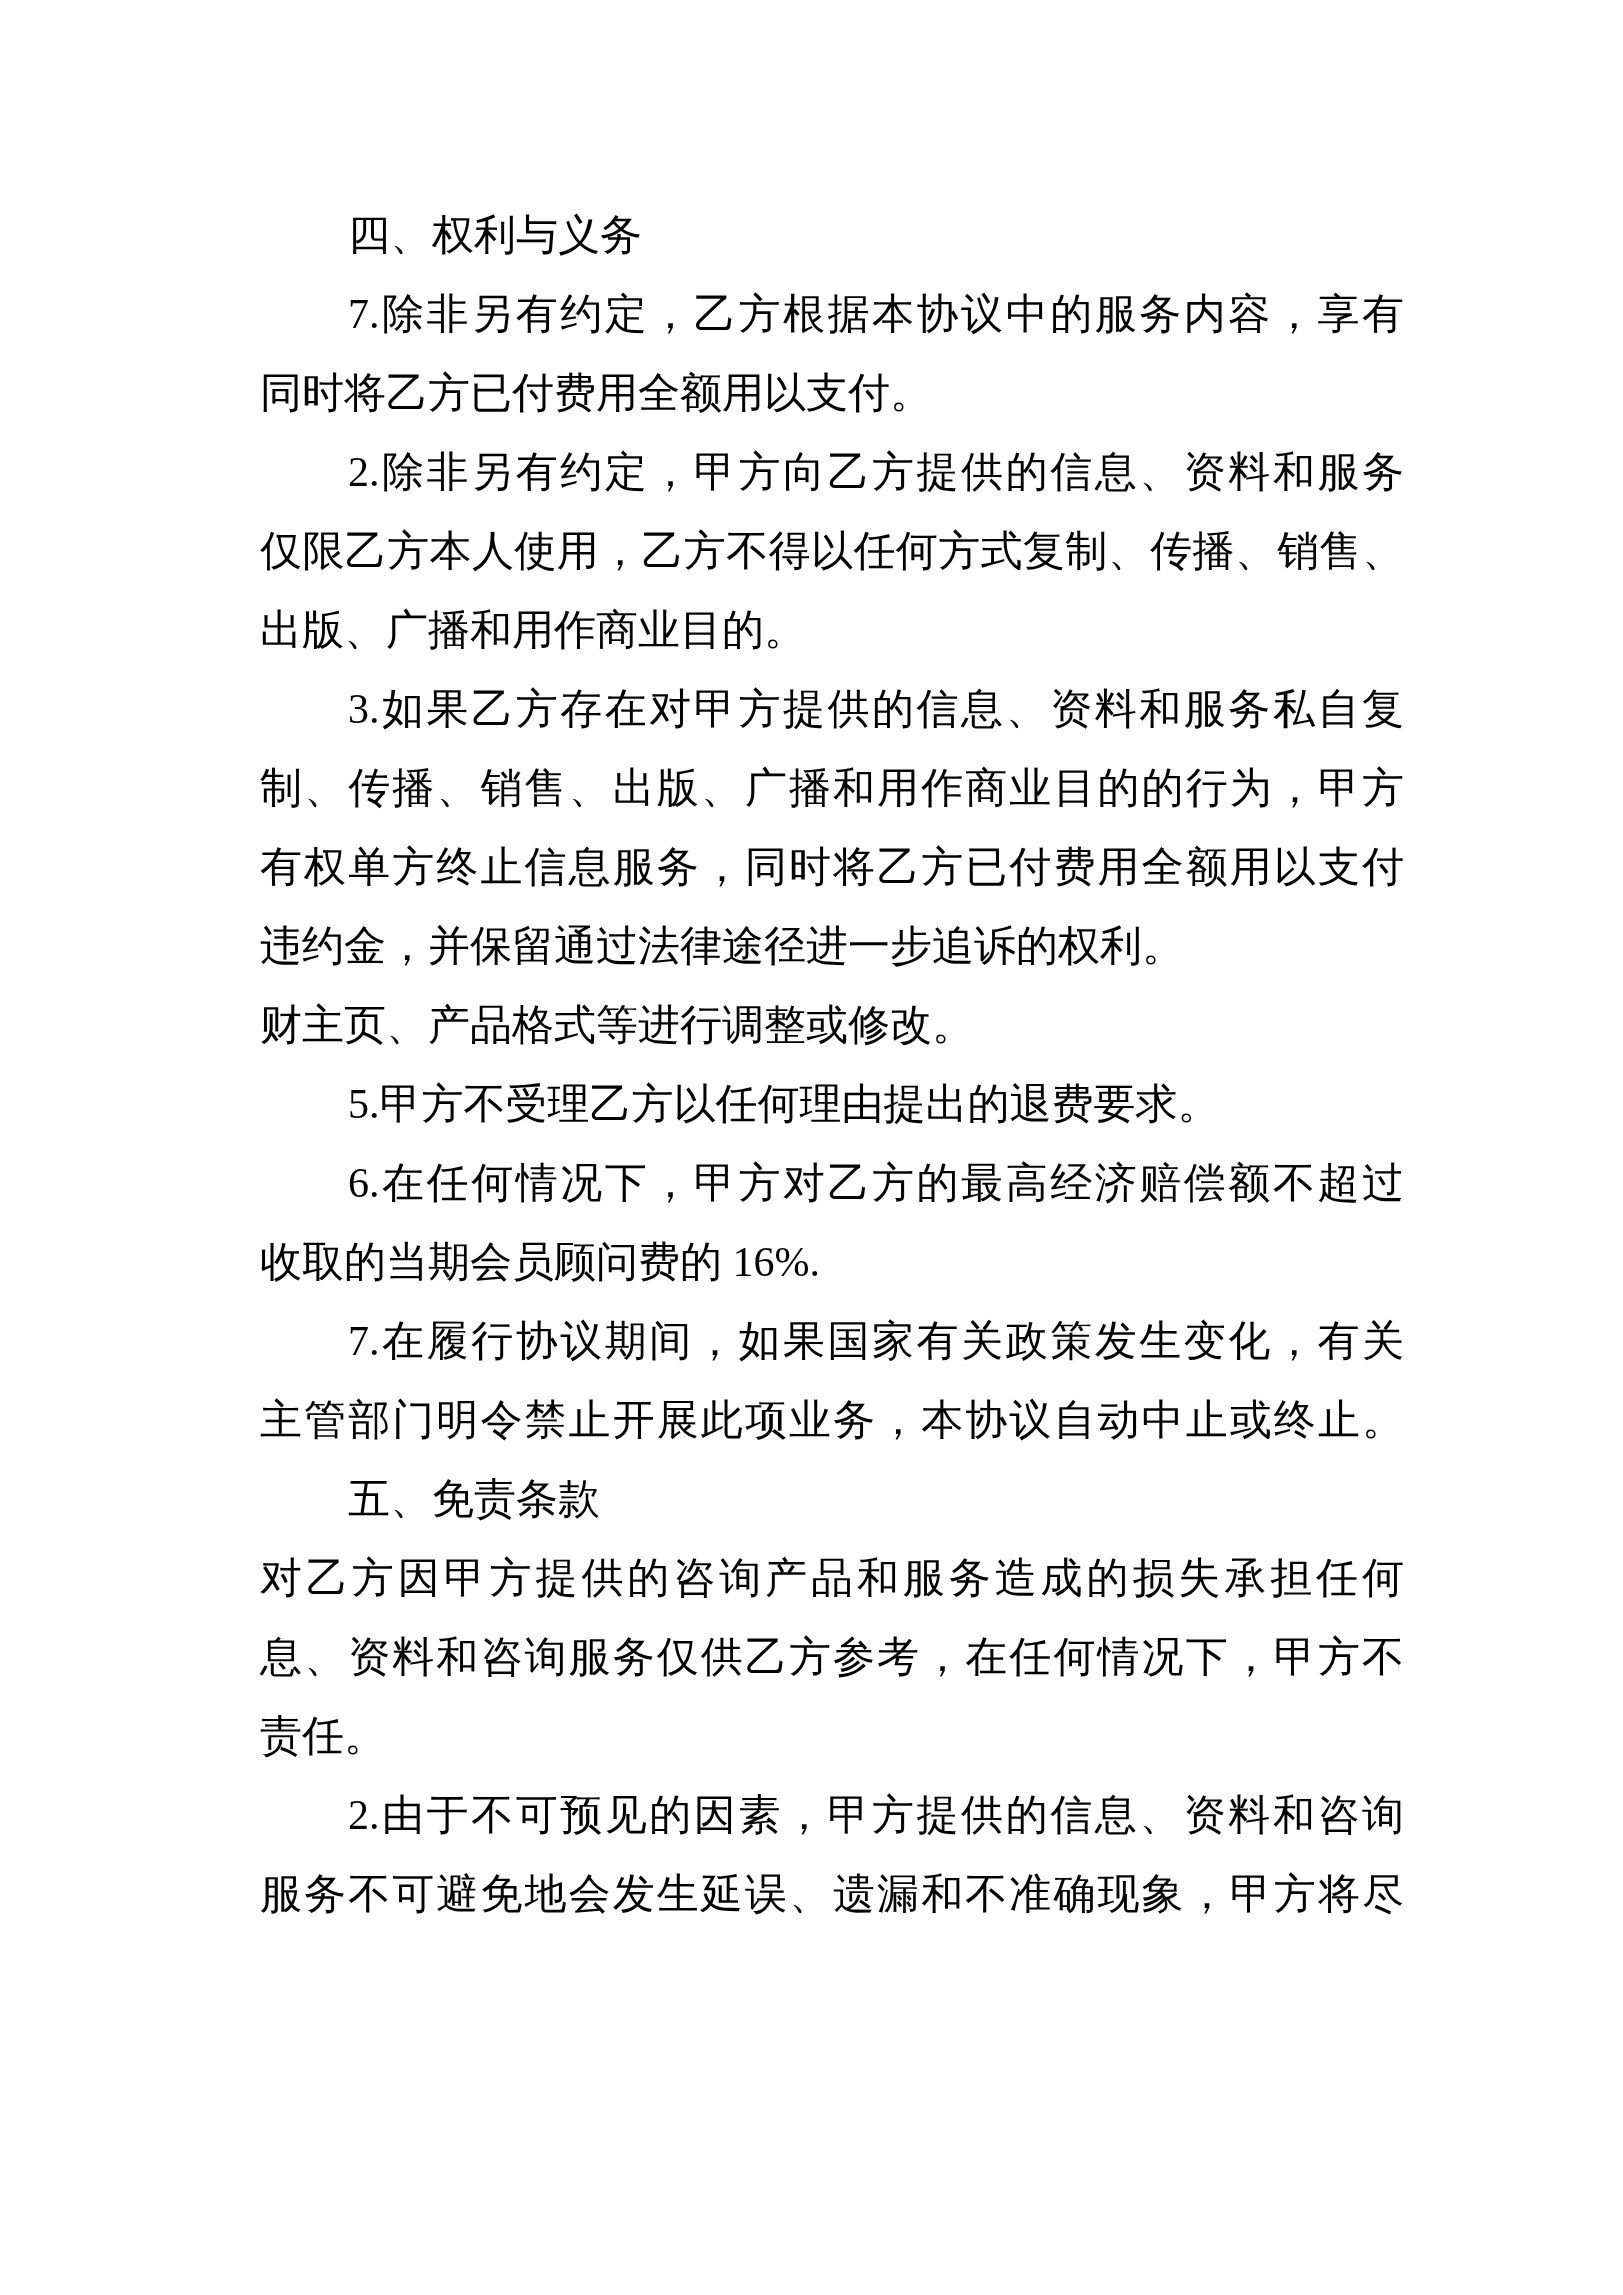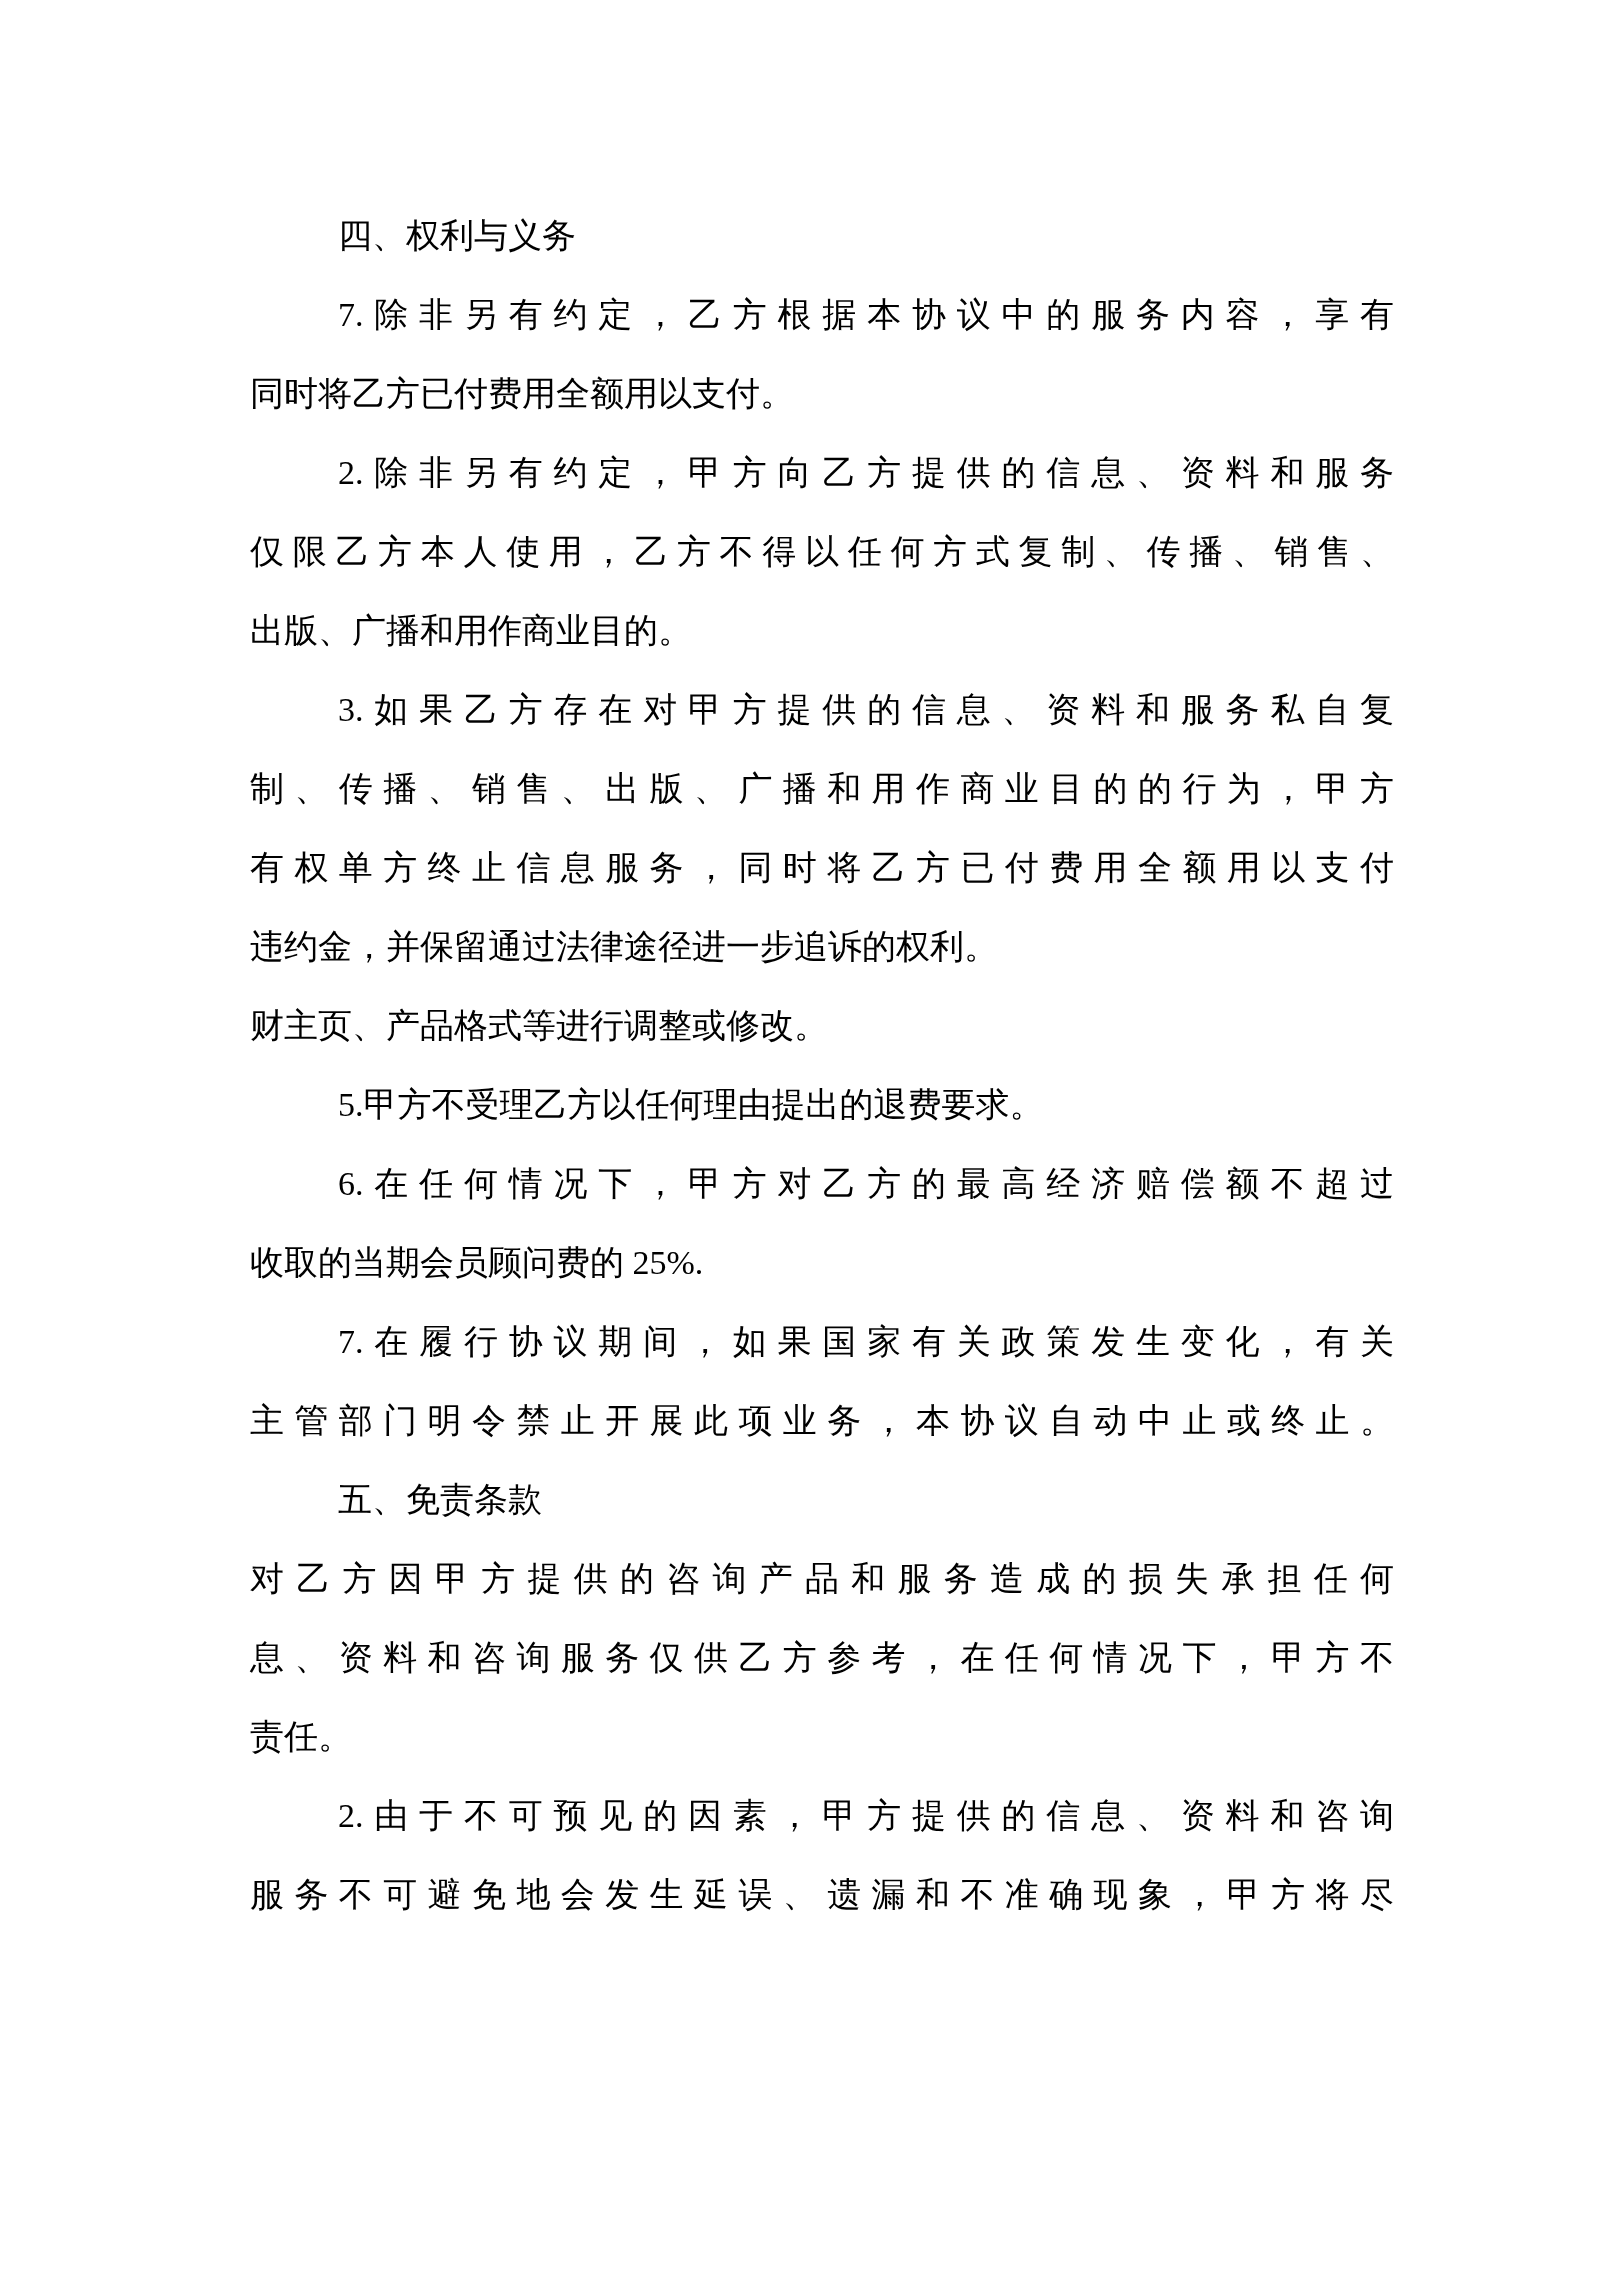--- a/index.html
+++ b/index.html
@@ -9,25 +9,25 @@
   }
   .page {
     position: relative;
     width: 1623px;
     height: 2295px;
     background: #ffffff;
     overflow: hidden;
   }
   .textblock {
     position: absolute;
-    left: 250px;
+    left: 260px;
     top: 196px;
     width: 1144px;
     font-family: "Liberation Serif", "DejaVu Serif", serif;
-    font-size: 34px;
+    font-size: 42px;
     line-height: 79px;
     font-weight: normal;
     color: #000000;
     letter-spacing: 0;
   }
   .line {
     text-align: left;
     min-height: 79px;
   }
   .line.full {
@@ -49,21 +49,21 @@
       <div class="line full indent">2.除非另有约定，甲方向乙方提供的信息、资料和服务</div>
       <div class="line full">仅限乙方本人使用，乙方不得以任何方式复制、传播、销售、</div>
       <div class="line">出版、广播和用作商业目的。</div>
       <div class="line full indent">3.如果乙方存在对甲方提供的信息、资料和服务私自复</div>
       <div class="line full">制、传播、销售、出版、广播和用作商业目的的行为，甲方</div>
       <div class="line full">有权单方终止信息服务，同时将乙方已付费用全额用以支付</div>
       <div class="line">违约金，并保留通过法律途径进一步追诉的权利。</div>
       <div class="line">财主页、产品格式等进行调整或修改。</div>
       <div class="line indent">5.甲方不受理乙方以任何理由提出的退费要求。</div>
       <div class="line full indent">6.在任何情况下，甲方对乙方的最高经济赔偿额不超过</div>
-      <div class="line">收取的当期会员顾问费的 25%.</div>
+      <div class="line">收取的当期会员顾问费的 16%.</div>
       <div class="line full indent">7.在履行协议期间，如果国家有关政策发生变化，有关</div>
       <div class="line full">主管部门明令禁止开展此项业务，本协议自动中止或终止。</div>
       <div class="line indent">五、免责条款</div>
       <div class="line full">对乙方因甲方提供的咨询产品和服务造成的损失承担任何</div>
       <div class="line full">息、资料和咨询服务仅供乙方参考，在任何情况下，甲方不</div>
       <div class="line">责任。</div>
       <div class="line full indent">2.由于不可预见的因素，甲方提供的信息、资料和咨询</div>
       <div class="line full">服务不可避免地会发生延误、遗漏和不准确现象，甲方将尽</div>
     </div>
 </div>

